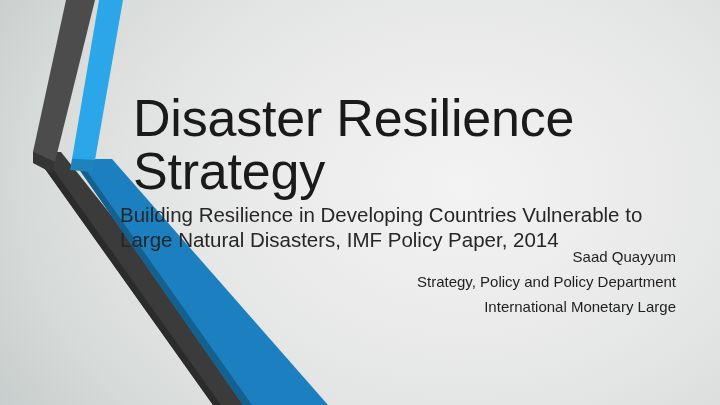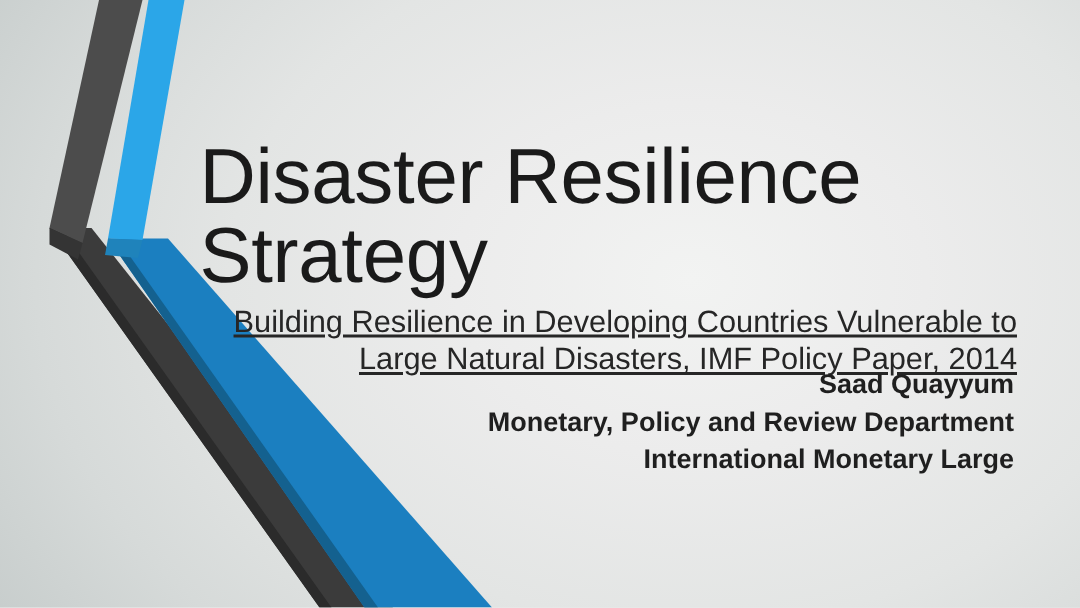--- a/index.html
+++ b/index.html
@@ -56,38 +56,36 @@
     letter-spacing: -0.2px;
     text-align: left;
     padding-left: 13px;
   }
   .subtitle {
     margin: 4px 0 0 0;
     font-size: 20.5px;
     font-weight: 400;
     line-height: 1.24;
     color: #262626;
-    text-align: right;
     padding-right: 2px;
-    text-decoration: underline;
   }
   .subtitle .sub-line {
     display: block;
   }
   .author-block {
     position: absolute;
     right: 44px;
     top: 244px;
     width: 420px;
     text-align: right;
   }
   .author-line {
     display: block;
-    font-size: 18px;
-    font-weight: 700;
+    font-size: 15px;
+    font-weight: 400;
     line-height: 25px;
     color: #1f1f1f;
   }
 </style>
 </head>
 <body>
 
 <div class="slide">
 
   <svg class="deco" viewBox="0 0 720 405" width="720" height="405" preserveAspectRatio="none">
@@ -114,18 +112,18 @@
     <div class="title-block">
       <h1 class="slide-title">Disaster Resilience Strategy</h1>
       <p class="subtitle">
         <span class="sub-line">Building Resilience in Developing Countries Vulnerable to</span>
         <span class="sub-line">Large Natural Disasters, IMF Policy Paper, 2014</span>
       </p>
     </div>
 
     <div class="author-block">
       <span class="author-line">Saad Quayyum</span>
-      <span class="author-line">Monetary, Policy and Review Department</span>
+      <span class="author-line">Strategy, Policy and Policy Department</span>
       <span class="author-line">International Monetary Large</span>
     </div>
 
   </div>
 </div>
 
 </body></html>

